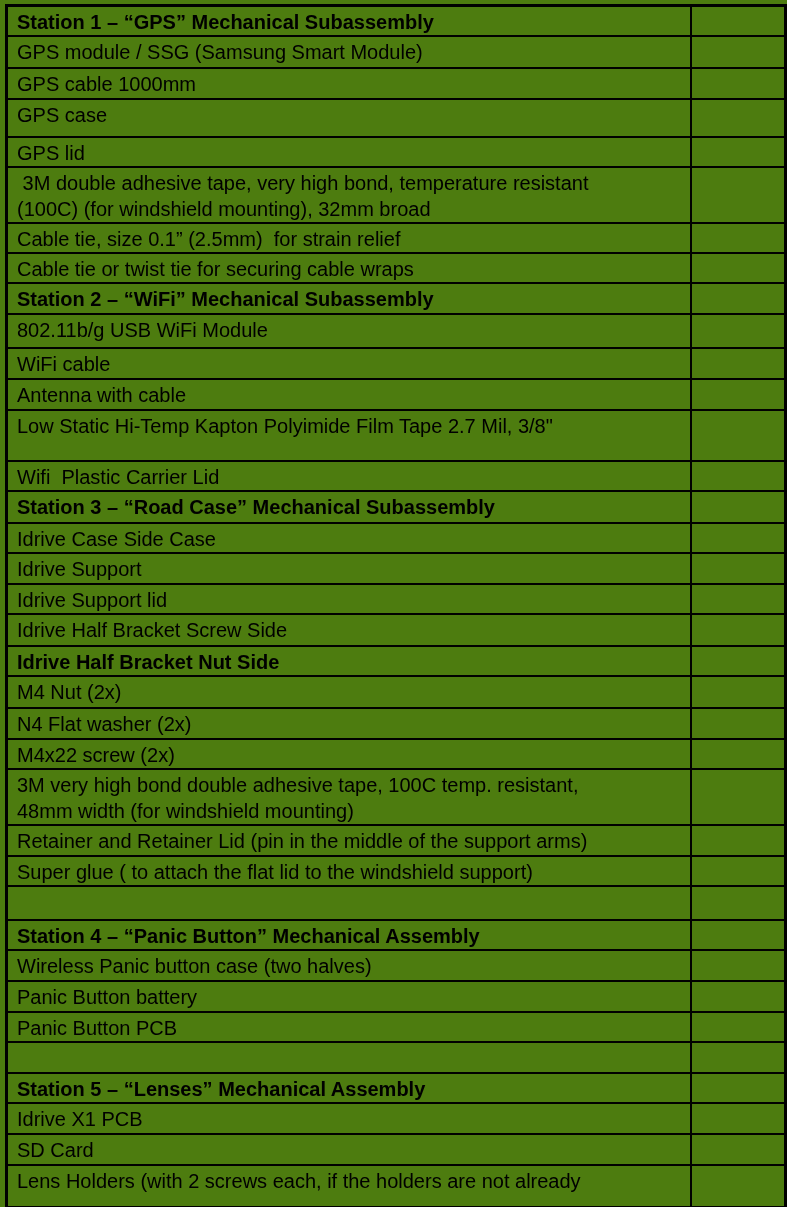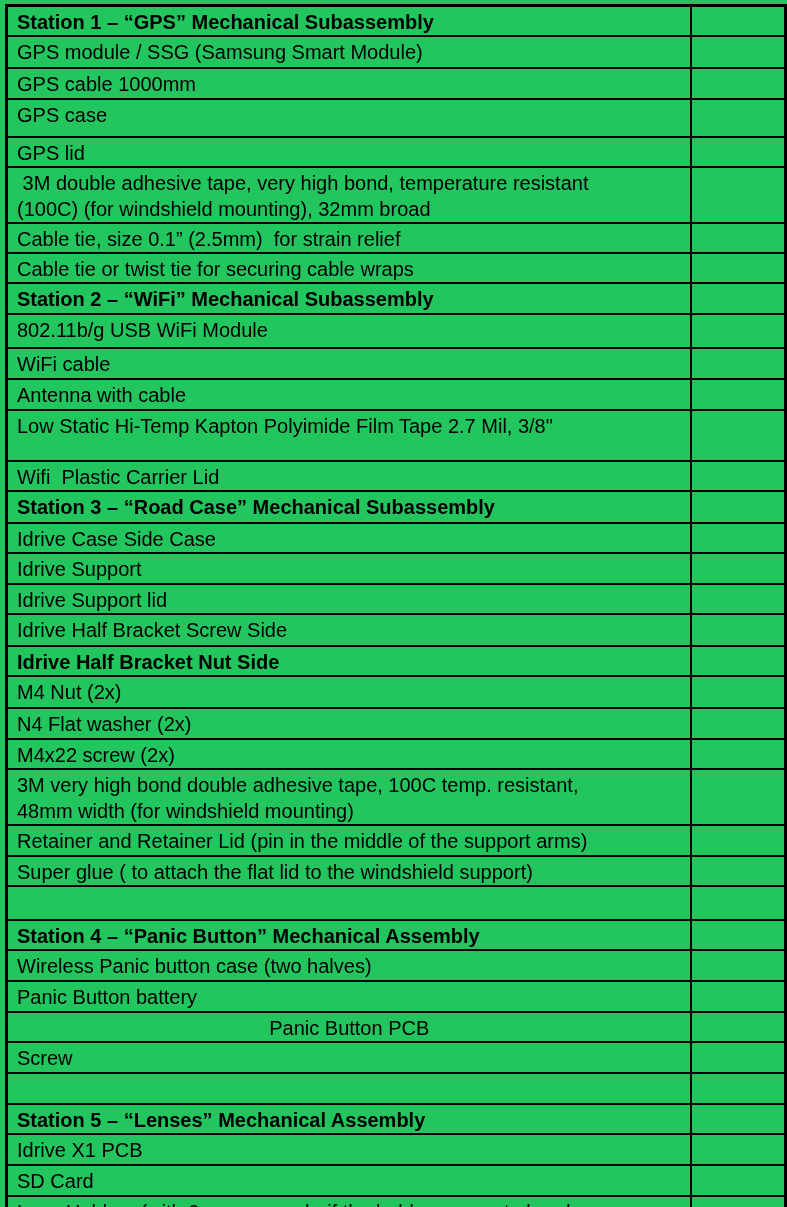--- a/index.html
+++ b/index.html
@@ -10,21 +10,21 @@
   body {
     width: 787px;
     height: 1207px;
     overflow: hidden;
     font-family: "Liberation Sans", sans-serif;
   }
   .page {
     position: relative;
     width: 787px;
     height: 1207px;
-    background: #22c55e;
+    background: #4d7c0f;
     overflow: hidden;
   }
   table.parts {
     position: absolute;
     left: 5px;
     top: 4px;
     width: 779px;
     border-collapse: collapse;
     table-layout: fixed;
     border: 3px solid #000000;
@@ -171,26 +171,22 @@
           <td class="c2"></td>
         </tr>
         <tr class="item" style="height: 31px;">
           <td class="c1">Wireless Panic button case (two halves)</td>
           <td class="c2"></td>
         </tr>
         <tr class="item" style="height: 31px;">
           <td class="c1">Panic Button battery</td>
           <td class="c2"></td>
         </tr>
-        <tr class="item" style="height: 18px; text-align: center;">
+        <tr class="item" style="height: 18px;">
           <td class="c1">Panic Button PCB</td>
-          <td class="c2"></td>
-        </tr>
-        <tr class="item" style="height: 31px;">
-          <td class="c1">Screw</td>
           <td class="c2"></td>
         </tr>
         <tr class="empty" style="height: 31px;">
           <td class="c1"></td>
           <td class="c2"></td>
         </tr>
         <tr class="header" style="height: 30px;">
           <td class="c1">Station 5 – “Lenses” Mechanical Assembly</td>
           <td class="c2"></td>
         </tr>

